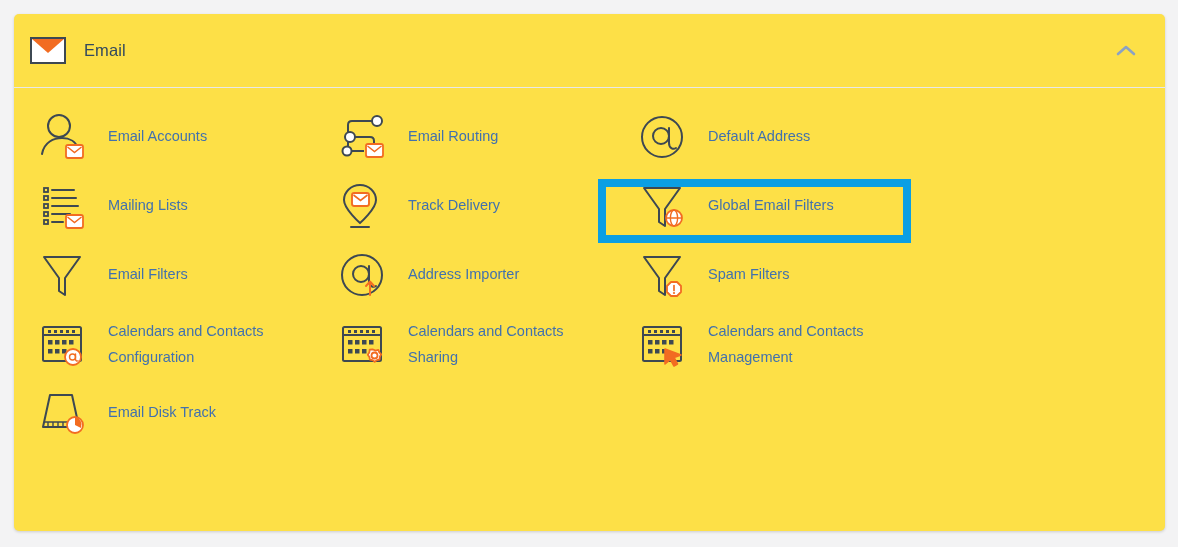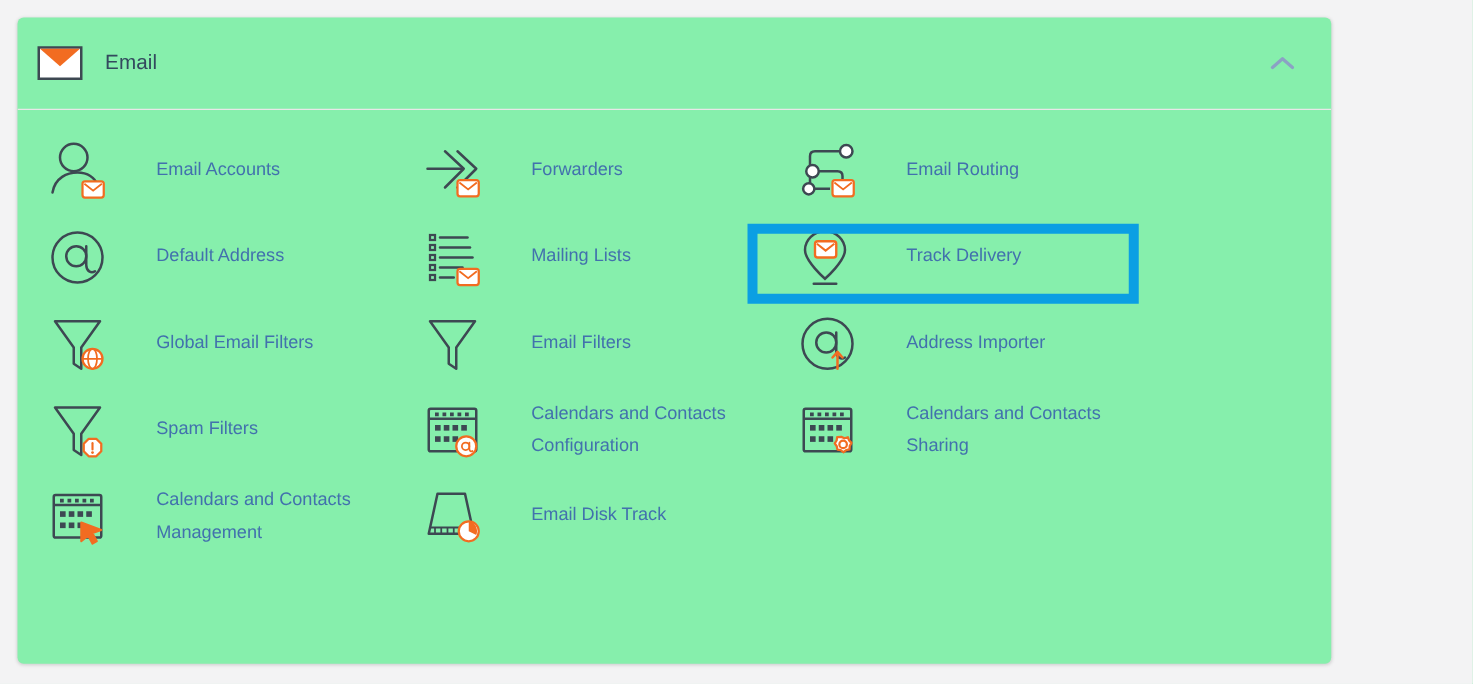--- a/index.html
+++ b/index.html
@@ -11,22 +11,22 @@
     overflow: hidden;
   }
   .page {
     position: relative;
     width: 1178px; height: 547px;
     background: #f3f3f4;
   }
   .card {
     position: absolute;
     left: 14px; top: 14px;
-    width: 1051px; height: 517px;
-    background: #86efac;
+    width: 1151px; height: 517px;
+    background: #fde047;
     border-radius: 5px;
     box-shadow: 0 1px 3px rgba(0,0,0,0.16);
     overflow: hidden;
   }
   .card-header {
     position: relative;
     height: 74px;
     border-bottom: 1px solid #e8e8e8;
     display: flex;
     align-items: center;
@@ -58,21 +58,20 @@
     grid-auto-rows: 69px;
     column-gap: 0;
     margin-left: 18px;
   }
   .item {
     display: flex;
     align-items: center;
     position: relative;
     cursor: pointer;
     padding-left: 8px;
-    gap: 17px;
   }
   .item .ico {
     width: 54px; height: 52px;
     flex: 0 0 auto;
     display: flex; align-items: center; justify-content: flex-start;
     margin-right: 14px;
   }
   .item .lbl {
     font-size: 14.5px;
     line-height: 19px;
@@ -118,32 +117,20 @@
           <svg width="50" height="48" viewBox="0 0 50 48">
             <circle cx="19" cy="13" r="11" fill="none" stroke="#3d4852" stroke-width="2"></circle>
             <path d="M2 41 C4 29 14 25 22 25 C30 25 36 29 38 35" fill="none" stroke="#3d4852" stroke-width="2" stroke-linecap="round"></path>
             <rect x="26" y="32" width="17" height="13" rx="2" fill="#fff" stroke="#f26c21" stroke-width="1.8"></rect>
             <path d="M27.5 34 L34.5 39.5 L41.5 34" fill="none" stroke="#f26c21" stroke-width="1.5"></path>
           </svg>
         </span>
         <span class="lbl">Email Accounts</span>
       </div>
 
-      <div class="item">
-        <span class="ico">
-          <svg width="50" height="48" viewBox="0 0 50 48">
-            <path d="M2 22 L30 22" fill="none" stroke="#3d4852" stroke-width="2" stroke-linecap="round"></path>
-            <path d="M16 8 L31 22 L16 37" fill="none" stroke="#3d4852" stroke-width="2" stroke-linecap="round" stroke-linejoin="round"></path>
-            <path d="M26 8 L41 22 L26 37" fill="none" stroke="#3d4852" stroke-width="2" stroke-linecap="round" stroke-linejoin="round"></path>
-            <rect x="26" y="31" width="17" height="13" rx="2" fill="#fff" stroke="#f26c21" stroke-width="1.8"></rect>
-            <path d="M27.5 33 L34.5 38.5 L41.5 33" fill="none" stroke="#f26c21" stroke-width="1.5"></path>
-          </svg>
-        </span>
-        <span class="lbl">Forwarders</span>
-      </div>
 
       <div class="item">
         <span class="ico">
           <svg width="50" height="48" viewBox="0 0 50 48">
             <path d="M8 38 L8 12 C8 9 10 8 12 8 L32 8" fill="none" stroke="#3d4852" stroke-width="2"></path>
             <path d="M14 24 L30 24 C33 24 34 26 34 28 L34 33" fill="none" stroke="#3d4852" stroke-width="2"></path>
             <path d="M11 38 L24 38" fill="none" stroke="#3d4852" stroke-width="2"></path>
             <circle cx="37" cy="8" r="5" fill="#fff" stroke="#3d4852" stroke-width="2"></circle>
             <circle cx="10" cy="24" r="5" fill="#fff" stroke="#3d4852" stroke-width="2"></circle>
             <circle cx="7" cy="38" r="4.5" fill="#fff" stroke="#3d4852" stroke-width="2"></circle>

